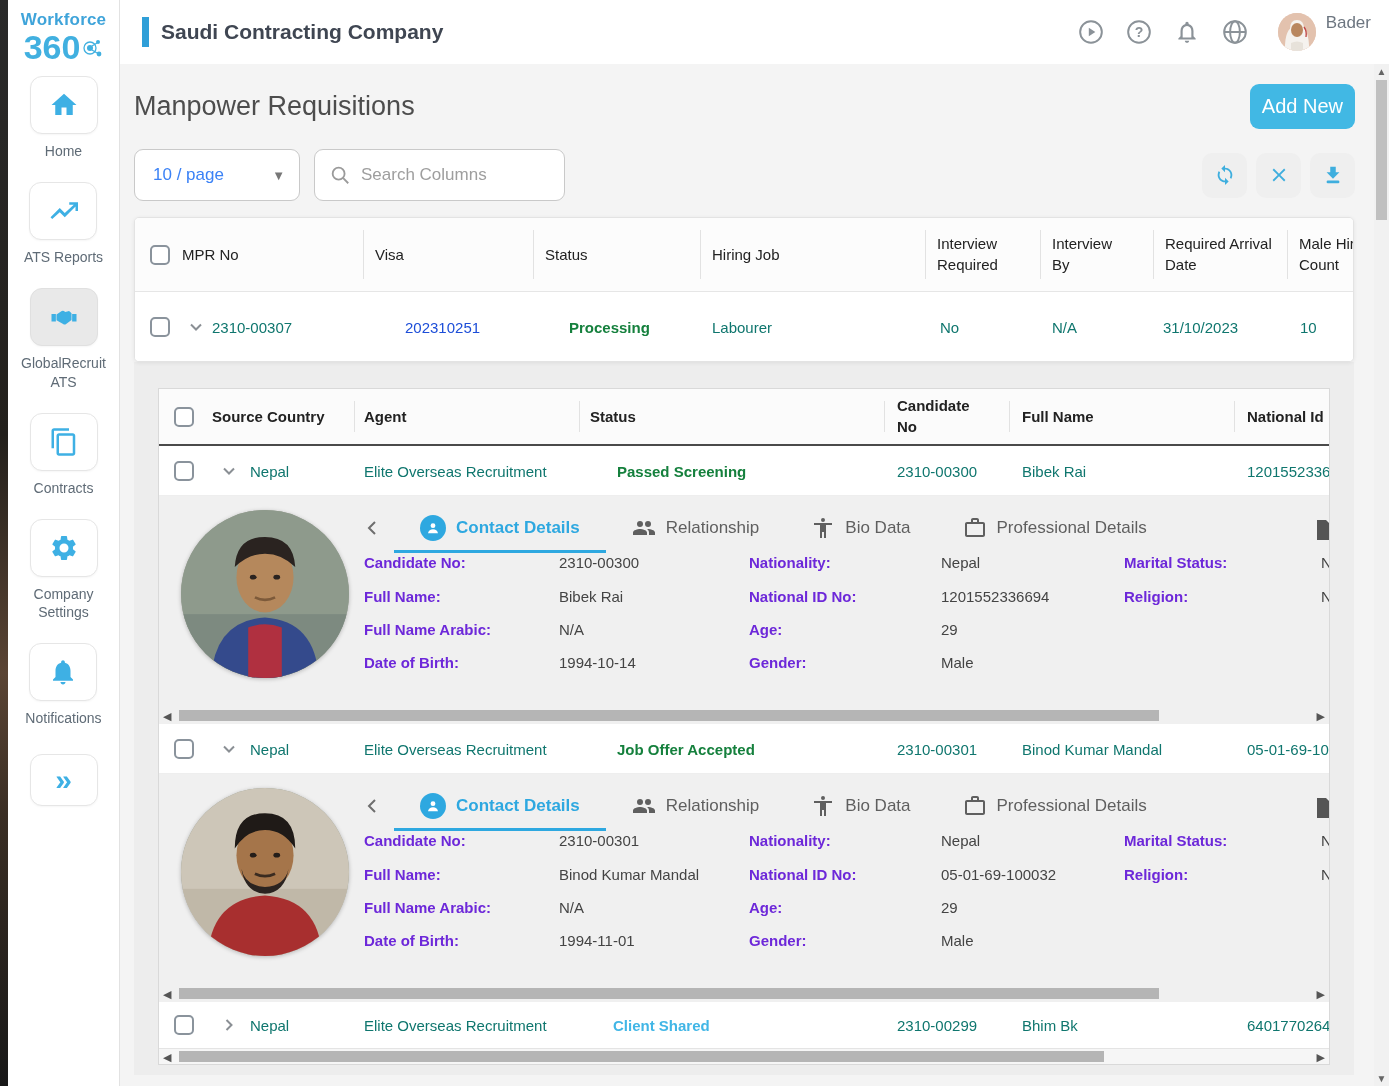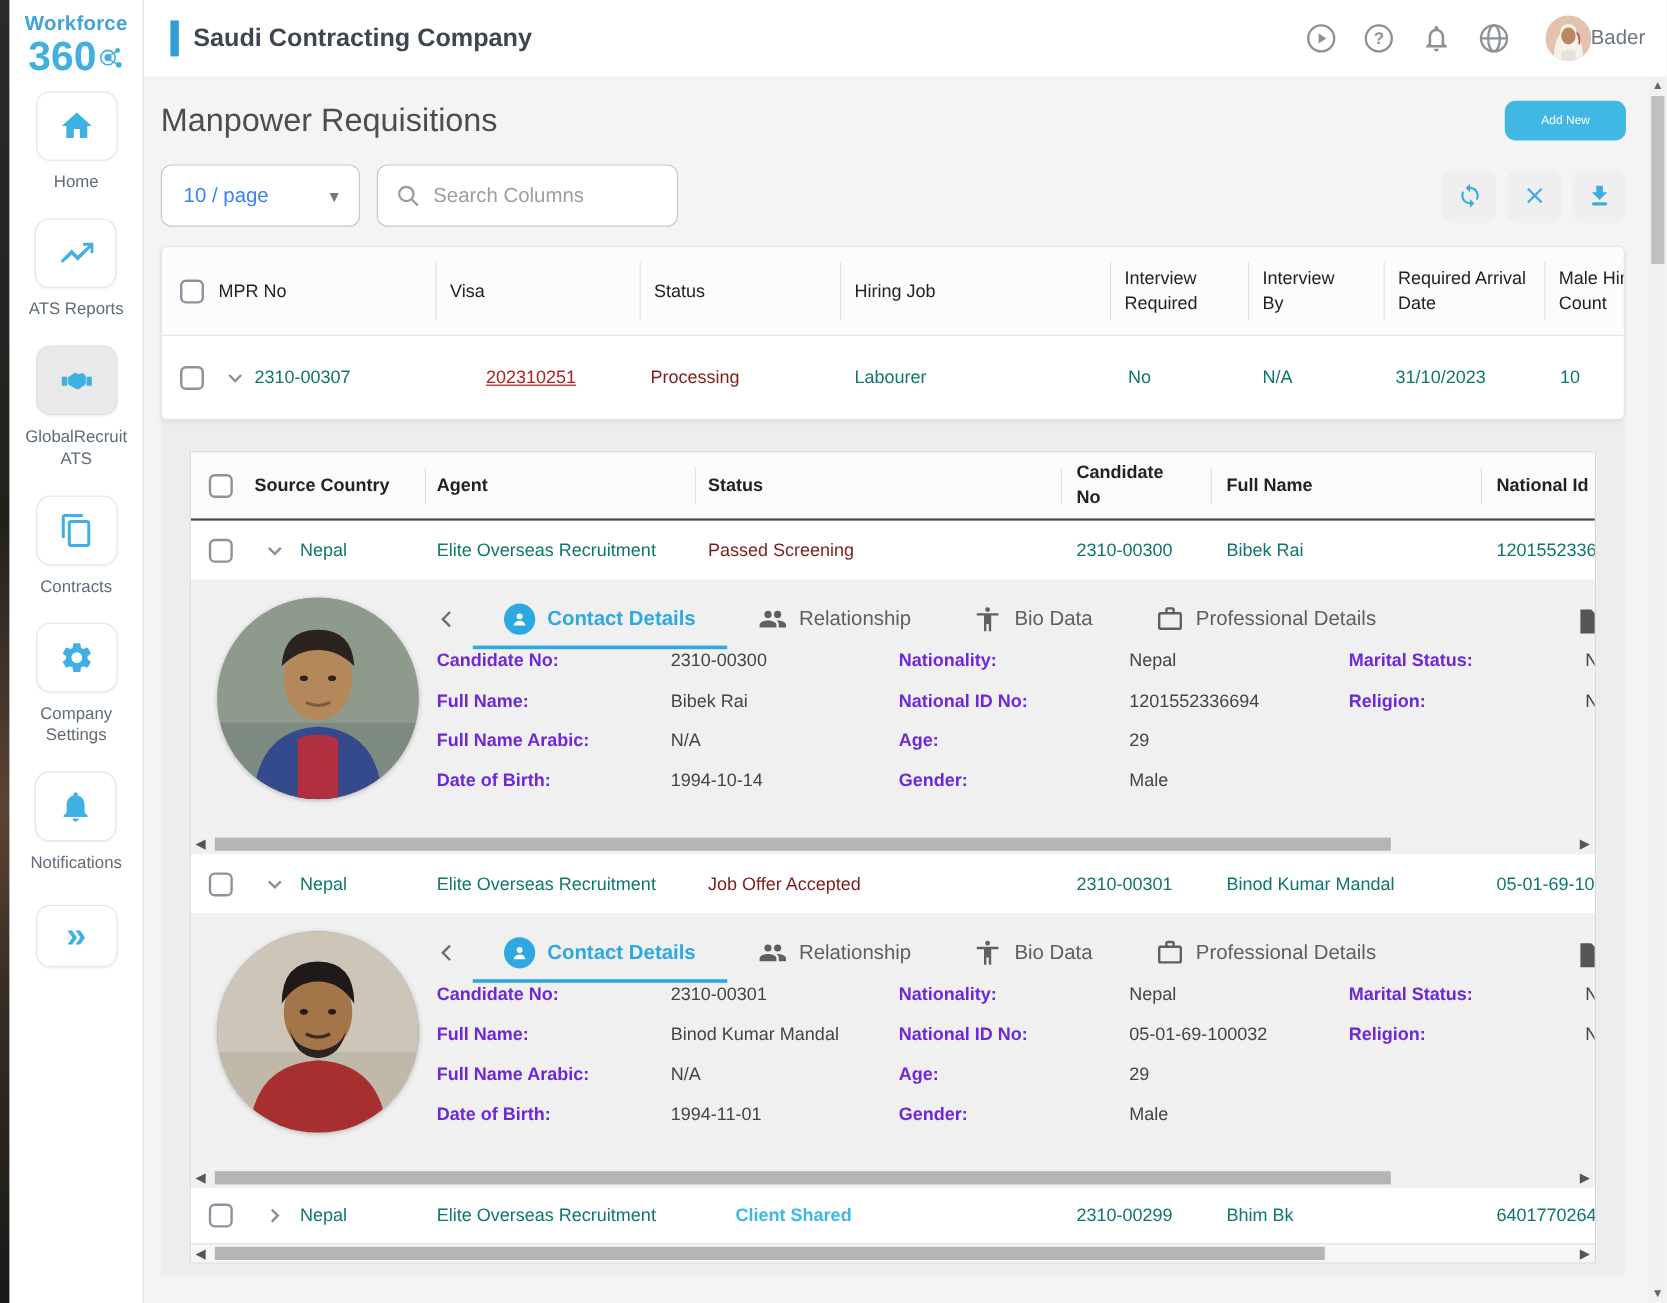--- a/index.html
+++ b/index.html
@@ -30,30 +30,30 @@
 
   
   .topbar { position:absolute; left:120px; top:0; width:1269px; height:64px; background:#fff;
     display:flex; align-items:center; padding:0 18px 0 22px; }
   .tb-accent { width:7px; height:30px; background:#2f9fd8; margin-right:12px; }
   .tb-company { font-size:21px; font-weight:700; color:#3f4652; flex:1; }
   .tb-icons { display:flex; align-items:center; gap:22px; }
   .tb-icon { width:26px; height:26px; cursor:pointer; }
   .tb-icon svg { width:26px; height:26px; stroke:#8b9298; fill:none; stroke-width:1.8; }
   .tb-icon svg .fillpart { fill:#8b9298; stroke:none; }
-  .tb-user { display:flex; align-items:center; margin-left:8px; cursor:pointer; }
+  .tb-user { display:flex; gap:10px; margin-left:8px; cursor:pointer; }
   .tb-avatar { width:38px; height:38px; border-radius:50%; overflow:hidden; background:#e8cdbd; }
   .tb-username { font-size:17px; color:#6d7680; }
 
   
   .content { position:absolute; left:120px; top:64px; width:1269px; height:1022px; background:#f4f4f4; overflow:hidden; }
   .title-row { display:flex; align-items:center; justify-content:space-between; padding:20px 34px 0 14px; }
   .page-title { font-size:27px; color:#4d4d4d; font-weight:500; }
-  .btn-addnew { background:#41b8e4; color:#fff; border:none; border-radius:9px; font-size:10px;
-    padding:11px 30px; cursor:pointer; font-family:inherit; }
+  .btn-addnew { background:#41b8e4; color:#fff; border:none; border-radius:9px; font-size:20px;
+    padding:11px 12px; cursor:pointer; font-family:inherit; }
 
   .controls-row { display:flex; align-items:center; padding:20px 34px 0 14px; }
   .pagesize { width:166px; height:52px; background:#fff; border:1px solid #c9c9c9; border-radius:9px;
     display:flex; align-items:center; padding:0 14px 0 18px; cursor:pointer; }
   .pagesize-value { font-size:17px; color:#3b82f6; flex:1; }
   .caret { color:#777; font-size:13px; }
   .searchbox { width:251px; height:52px; background:#fff; border:1px solid #c9c9c9; border-radius:9px;
     display:flex; align-items:center; margin-left:14px; padding:0 12px 0 14px; }
   .searchbox svg { width:22px; height:22px; stroke:#9a9a9a; fill:none; stroke-width:2; margin-right:10px; }
   .searchbox input { border:none; outline:none; font-size:17px; color:#333; width:180px; background:transparent; font-family:inherit; }
@@ -69,22 +69,22 @@
   .m-head { position:relative; height:74px; background:#fcfcfc; border-bottom:1px solid #e6e6e6; }
   .m-row  { position:relative; height:69px; background:#fff; }
   .cell { position:absolute; top:50%; transform:translateY(-50%); font-size:15px; color:#0f766e; white-space:nowrap; }
   .hcell { position:absolute; top:50%; transform:translateY(-50%); font-size:15px; color:#222; line-height:1.45;
     white-space:normal; overflow:hidden; }
   .vsep { position:absolute; top:12px; bottom:12px; width:1px; background:#e2e2e2; }
   .checkbox { position:absolute; top:50%; transform:translateY(-50%); width:20px; height:20px; border:2px solid #8a939c;
     border-radius:5px; background:#fff; cursor:pointer; }
   .chev { position:absolute; top:50%; transform:translateY(-50%); width:16px; height:16px; cursor:pointer; }
   .chev svg { width:16px; height:16px; stroke:#8a8f94; fill:none; stroke-width:2; }
-  .link { text-decoration:underline; color:#b91c1c; cursor:pointer; }
-  .st-green { color:#7f1d1d; font-weight:400; }
+  .link { color:#1d4ed8; cursor:pointer; }
+  .st-green { color:#15803d; font-weight:700;margin-left:27px; }
   .st-blue { color:#41b6e6; font-weight:600; }
 
   
   .expanded { margin:0 22px 0 14px; width:1220px; background:#ededed; padding:26px 24px 10px 24px; }
   .ncard { position:relative; width:1172px; background:#fff; border:1px solid #d9d9d9; overflow:hidden; }
   .n-head { position:relative; height:57px; background:#fbfbfb; border-bottom:2px solid #4a4a4a; }
   .n-head .hcell { font-weight:600; }
   .n-row { position:relative; height:50px; background:#fff; border-bottom:1px solid #eee; }
   .n-row-last { border-bottom:none; height:46px; }
 

